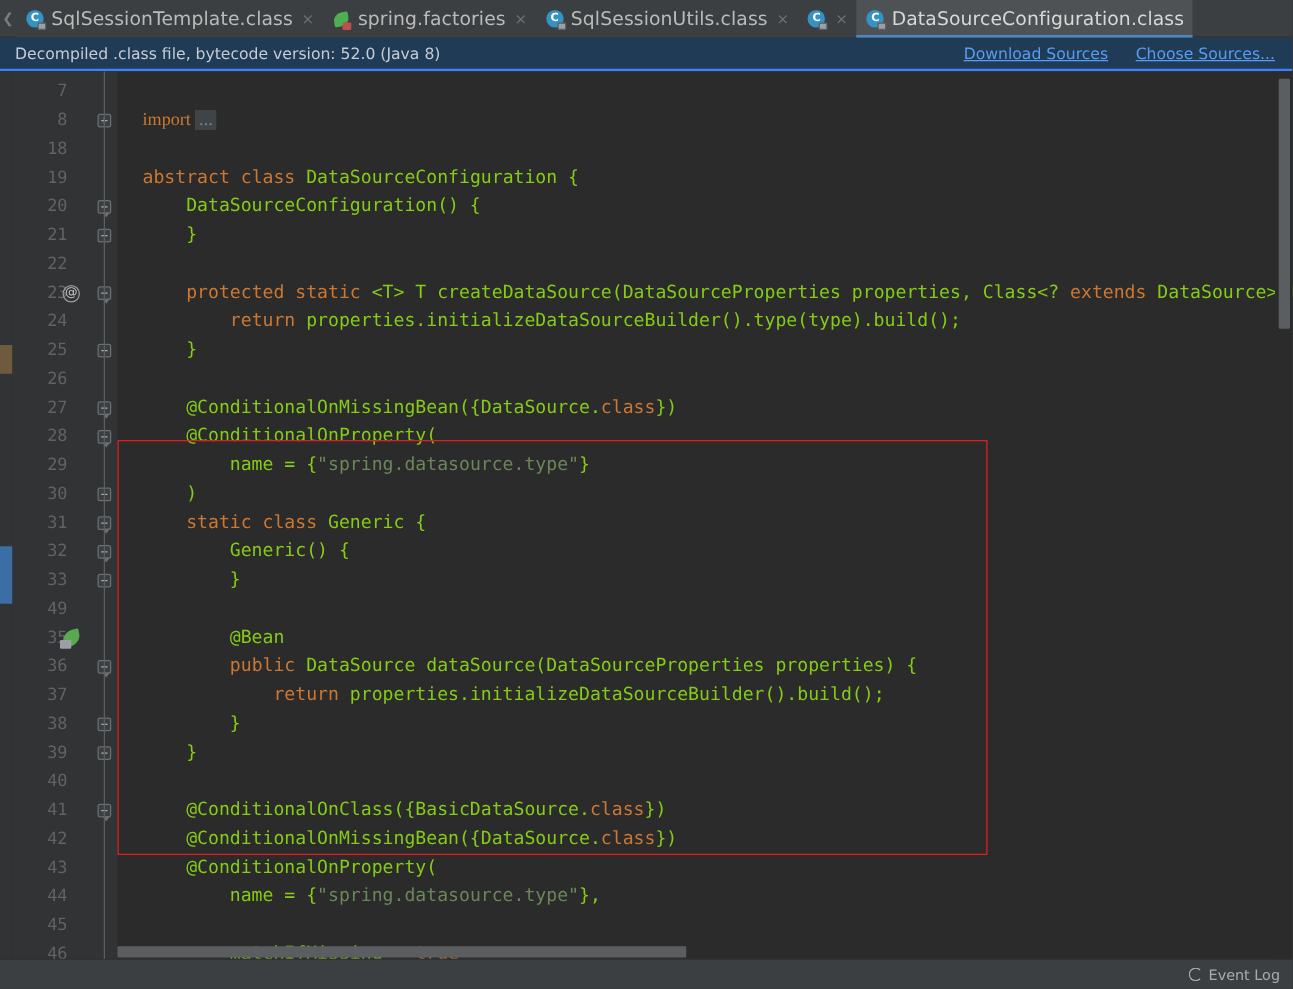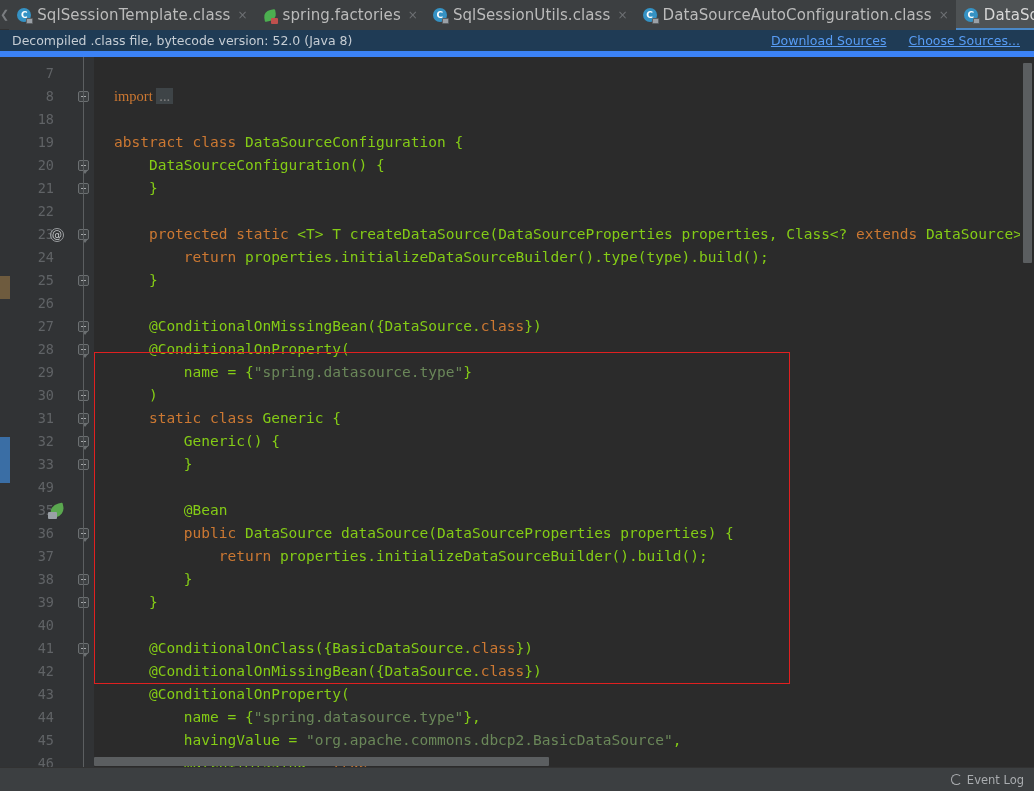--- a/index.html
+++ b/index.html
@@ -93,21 +93,21 @@
     position: absolute; right: 0px; bottom: -1px;
     width: 7px; height: 6px;
     background: #c0504d;
     border-radius: 1px;
   }
 
   
   .notifbar {
     height: 27px;
     background: #1f3b55;
-    border-bottom: 6px solid #3b82f6;
+    border-bottom: 2px solid #3b82f6;
     display: flex;
     align-items: center;
     padding: 0 14px 0 12px;
     font-size: 12.5px;
     color: #c6cdd4;
   }
   .notif-actions {
     margin-left: auto;
     display: flex;
     gap: 22px;
@@ -324,21 +324,20 @@
           <span class="lock"></span>
         </span>
         <span class="tab-label">SqlSessionUtils.class</span>
         <span class="tab-close">×</span>
       </div>
       <div class="tab">
         <span class="icon-class">
           <span class="disc">C</span>
           <span class="lock"></span>
         </span>
-        <span class="tab-label">DataSourceAutoConfiguration.class</span>
         <span class="tab-close">×</span>
       </div>
       <div class="tab active">
         <span class="icon-class">
           <span class="disc">C</span>
           <span class="lock"></span>
         </span>
         <span class="tab-label">DataSourceConfiguration.class</span>
       </div>
     </div>
@@ -384,21 +383,20 @@
       <div class="code" style="top: 442px;"><span class="plain">        @Bean</span></div>
       <div class="code" style="top: 465px;"><span class="plain">        </span><span class="kw">public </span><span class="plain">DataSource dataSource(DataSourceProperties properties) {</span></div>
       <div class="code" style="top: 488px;"><span class="plain">            </span><span class="kw">return </span><span class="plain">properties.initializeDataSourceBuilder().build();</span></div>
       <div class="code" style="top: 511px;"><span class="plain">        }</span></div>
       <div class="code" style="top: 534px;"><span class="plain">    }</span></div>
       <div class="code" style="top: 557px;"></div>
       <div class="code" style="top: 580px;"><span class="plain">    @ConditionalOnClass({BasicDataSource.</span><span class="kw">class</span><span class="plain">})</span></div>
       <div class="code" style="top: 603px;"><span class="plain">    @ConditionalOnMissingBean({DataSource.</span><span class="kw">class</span><span class="plain">})</span></div>
       <div class="code" style="top: 626px;"><span class="plain">    @ConditionalOnProperty(</span></div>
       <div class="code" style="top: 649px;"><span class="plain">        name = {</span><span class="str">"spring.datasource.type"</span><span class="plain">},</span></div>
-      <div class="code" style="top: 672px;"><span class="plain">        havingValue = </span><span class="str">"org.apache.commons.dbcp2.BasicDataSource"</span><span class="plain">,</span></div>
       <div class="code" style="top: 695px;"><span class="plain">        matchIfMissing = </span><span class="kw">true</span></div>
     </div>
 
   <div id="gutter-host" style="position:absolute;left:10px;top:0;width:84px;height:100%;">
       <div class="lnum" style="top: 5px;">7</div>
       <div class="lnum" style="top: 28px;">8</div>
       <div class="fold fold-plus" style="top: 28px;"></div>
       <div class="lnum" style="top: 51px;">18</div>
       <div class="lnum" style="top: 74px;">19</div>
       <div class="lnum" style="top: 97px;">20</div>

